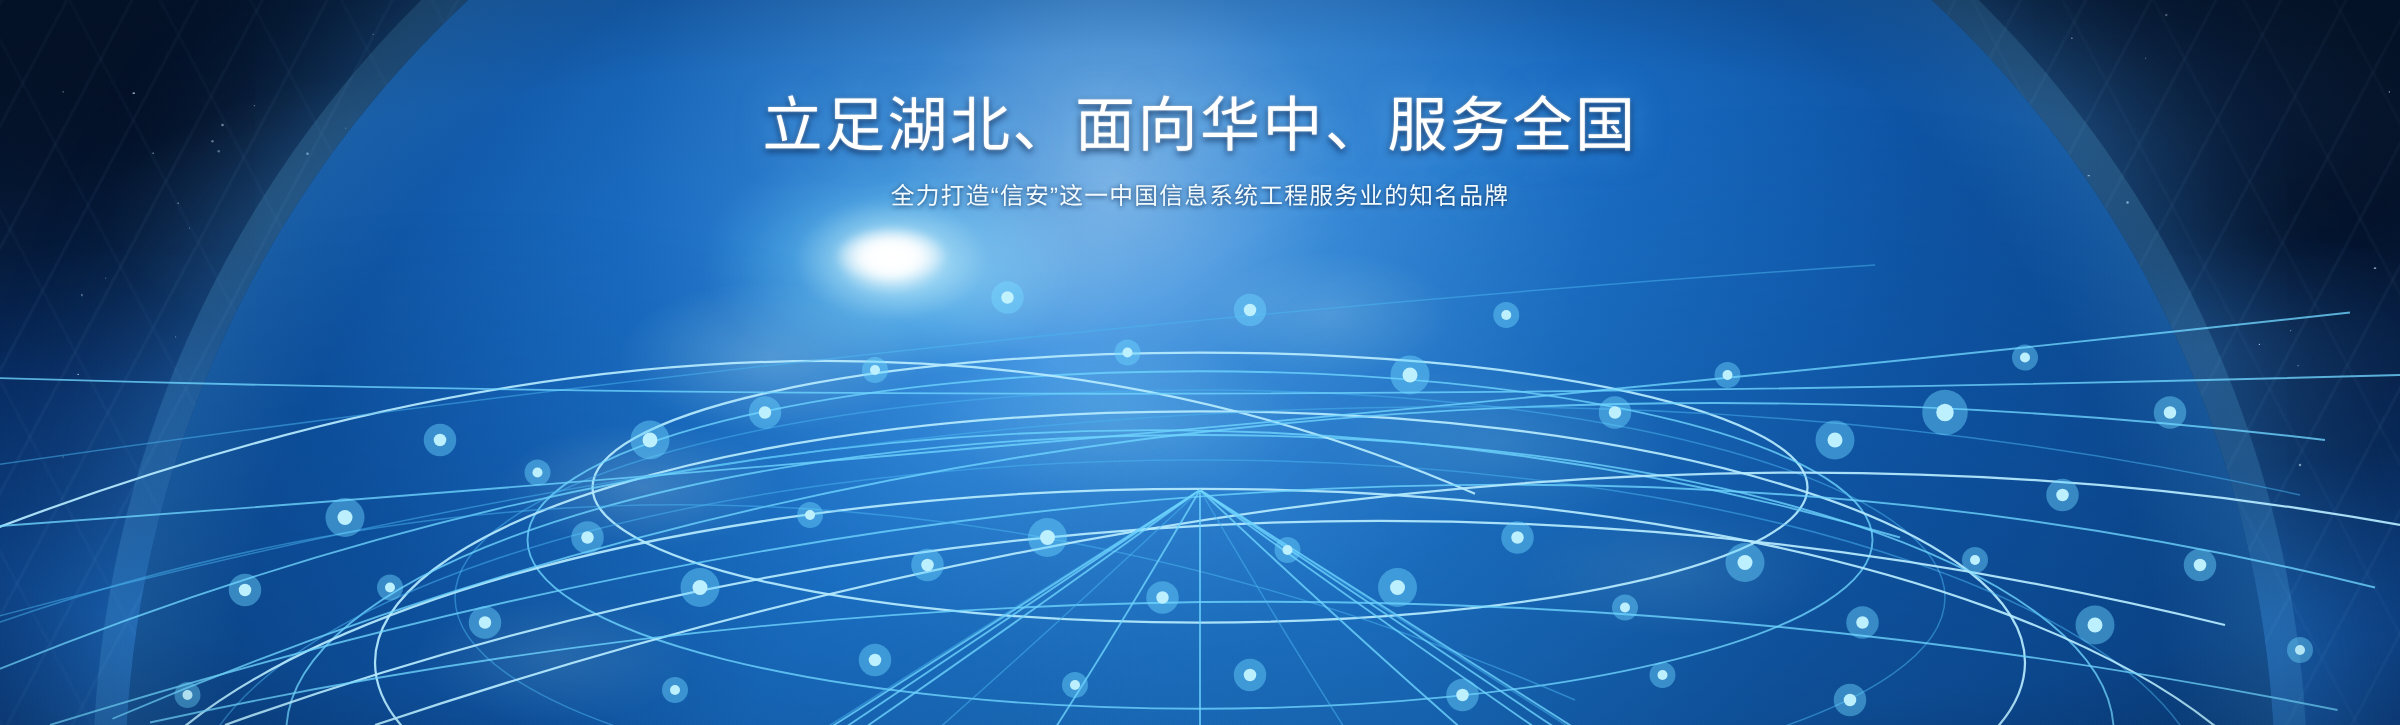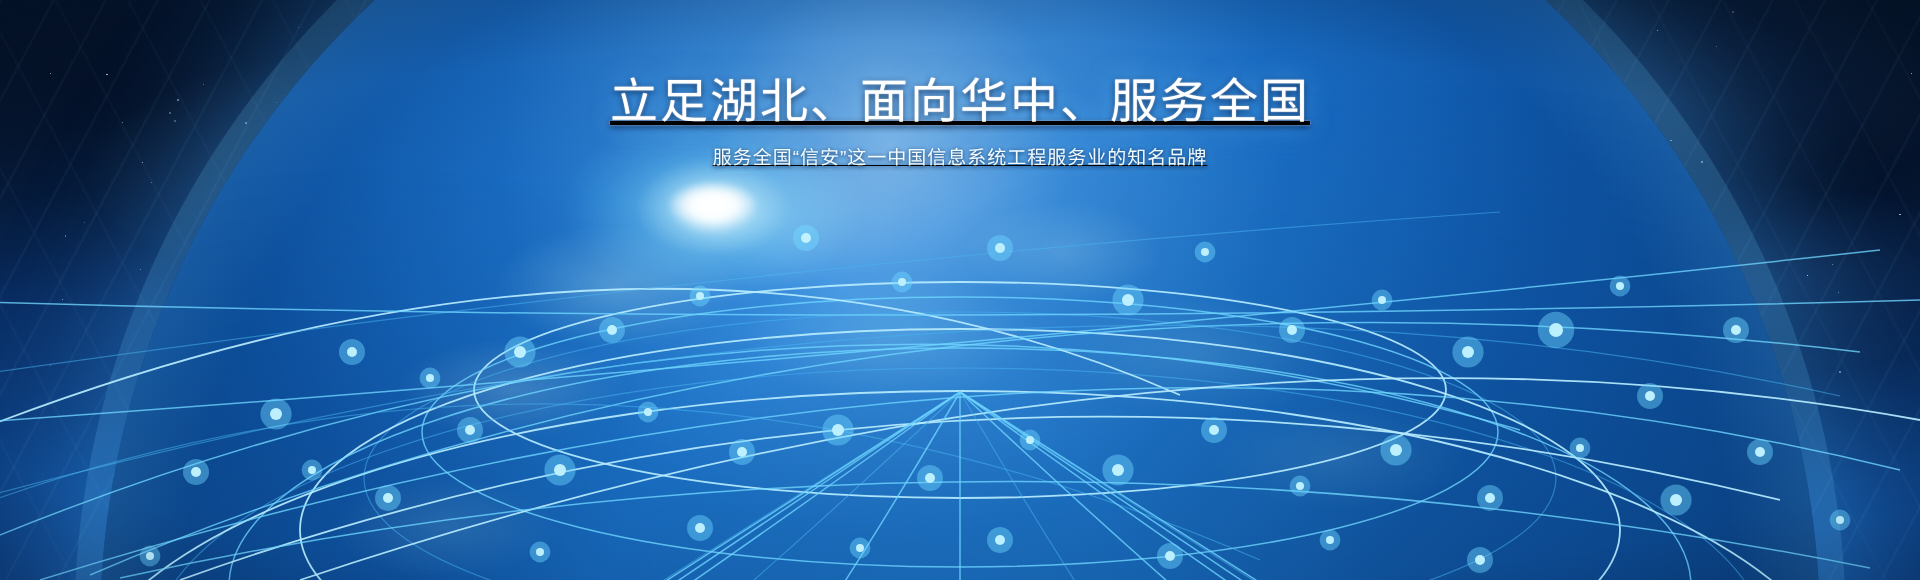--- a/index.html
+++ b/index.html
@@ -115,21 +115,20 @@
   .vignette{
     background:
       radial-gradient(120% 100% at 50% 55%, rgba(0,0,0,0) 48%, rgba(2,10,28,.45) 84%, rgba(1,7,20,.70) 100%);
   }
 
   
   .copy{
     position:absolute;left:0;right:0;top:74px;
     text-align:center;
     z-index:20;
-    text-decoration:underline;
   }
   .headline{
     margin:0;
     font-size:48px;
     line-height:1.15;
     font-weight:400;
     letter-spacing:2px;
     color:#ffffff;
     text-shadow:
       0 0 2px rgba(255,255,255,.55),
@@ -507,16 +506,16 @@
       </g>
   </svg>
 
   <div class="hotspot"></div>
   <div class="hotspot-core"></div>
 
   <div class="layer vignette"></div>
 
   <div class="copy">
     <h1 class="headline">立足湖北、面向华中、服务全国</h1>
-    <p class="subline">服务全国“信安”这一中国信息系统工程服务业的知名品牌</p>
+    <p class="subline">全力打造“信安”这一中国信息系统工程服务业的知名品牌</p>
   </div>
 
 </div>
 
 </body></html>

